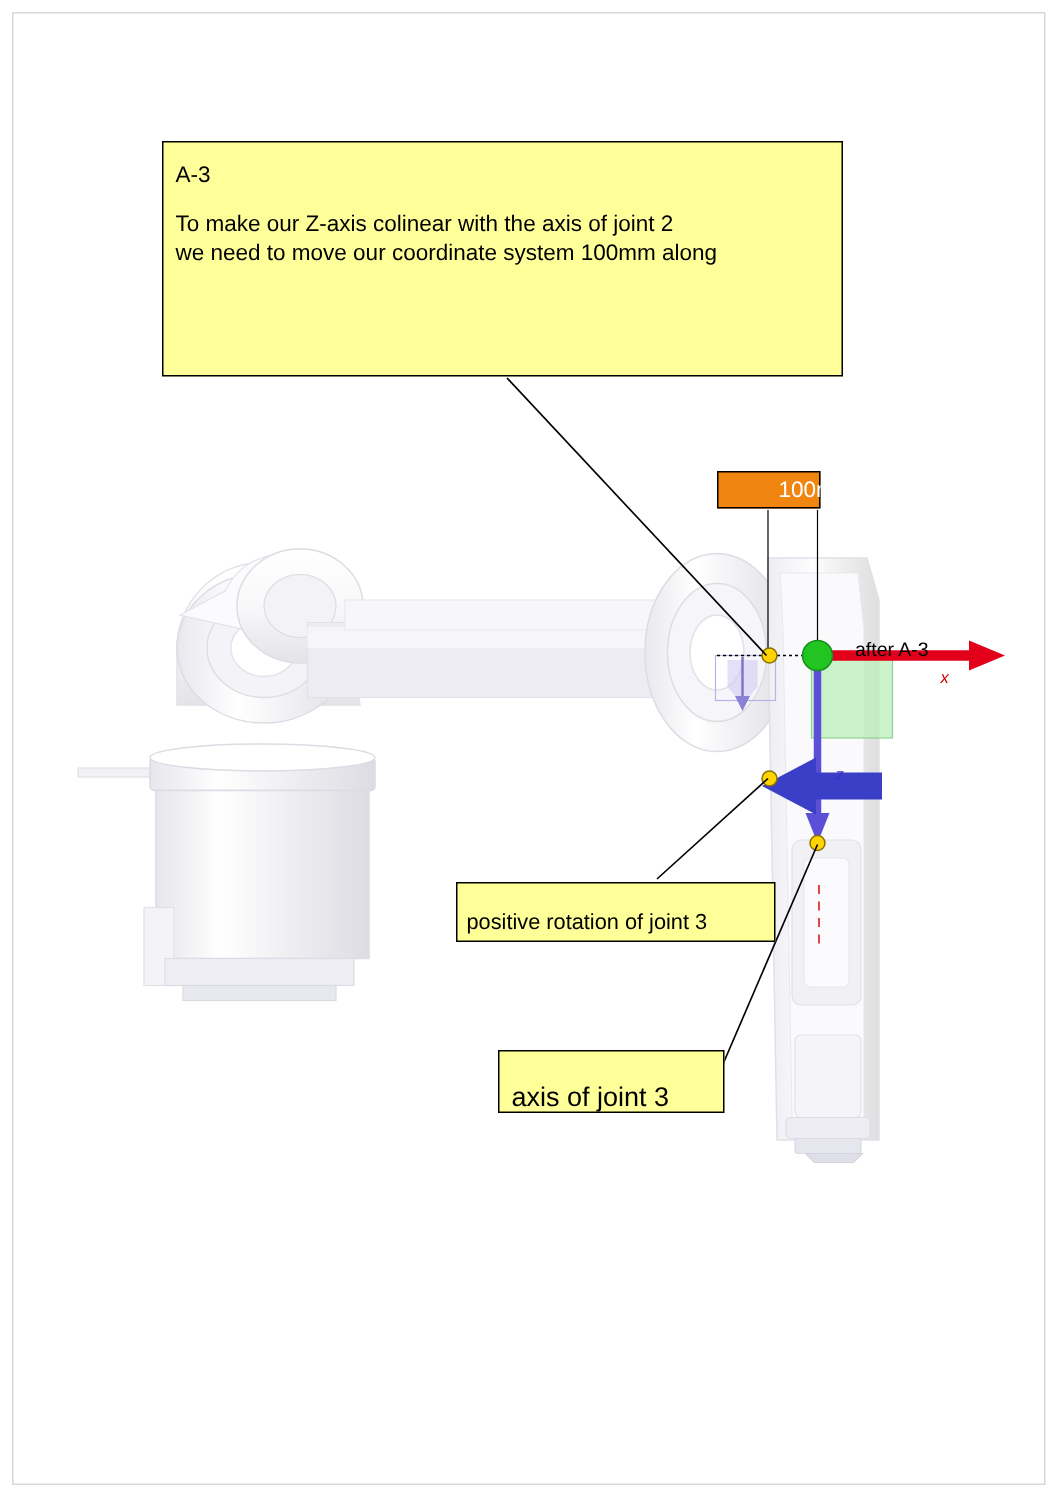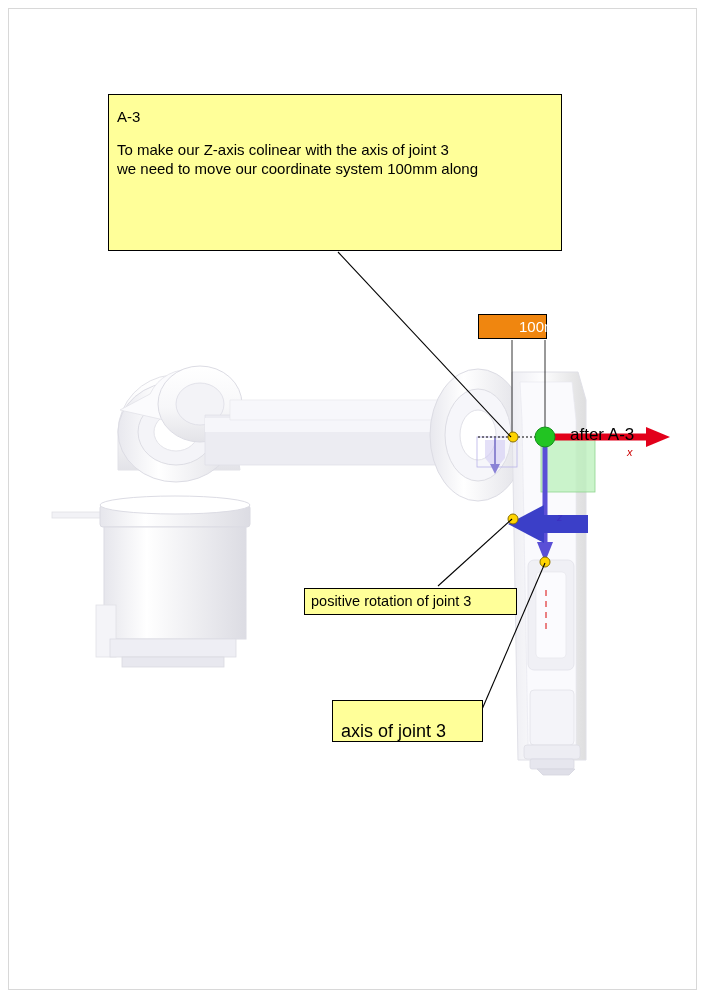--- a/index.html
+++ b/index.html
@@ -55,21 +55,21 @@
   }
   .callout.note .title {
     margin-bottom: 14px;
   }
   .callout.note .body {
     margin-bottom: 14px;
   }
   .callout.small {
     font-size: 14.5px;
     line-height: 1;
-    padding: 5px 6px;
+    padding: 19px 6px;
   }
   .callout.rot {
     left: 304px;
     top: 588px;
     width: 213px;
     height: 27px;
   }
   .callout.axis {
     left: 332px;
     top: 700px;
@@ -95,21 +95,21 @@
   }
 
   .axis-label {
     position: absolute;
     color: #000000;
     font-size: 11px;
   }
   .axis-label.after {
     left: 570px;
     top: 425px;
-    font-size: 17px;
+    font-size: 13px;
   }
   .axis-label.x {
     left: 627px;
     top: 446px;
     color: #cc0000;
     font-size: 11px;
     font-style: italic;
   }
   .axis-label.z {
     left: 557px;
@@ -234,21 +234,21 @@
     <g stroke="#000000" stroke-width="1.1" fill="none">
       <line x1="338" y1="252" x2="511" y2="437"></line>
       <line x1="438" y1="586" x2="512" y2="519"></line>
       <line x1="480" y1="714" x2="545" y2="563"></line>
     </g>
   </svg>
 
   <div class="callout note">
     <div class="title">A-3</div>
     <div class="body">
-      <div>To make our Z-axis colinear with the axis of joint 3</div>
+      <div>To make our Z-axis colinear with the axis of joint 2</div>
       <div>we need to move our coordinate system 100mm along</div>
     </div>
   </div>
 
   <div class="badge-100mm">100mm</div>
 
   <div class="callout small rot">positive rotation of joint 3</div>
 
   <div class="callout axis">axis of joint 3</div>
 

